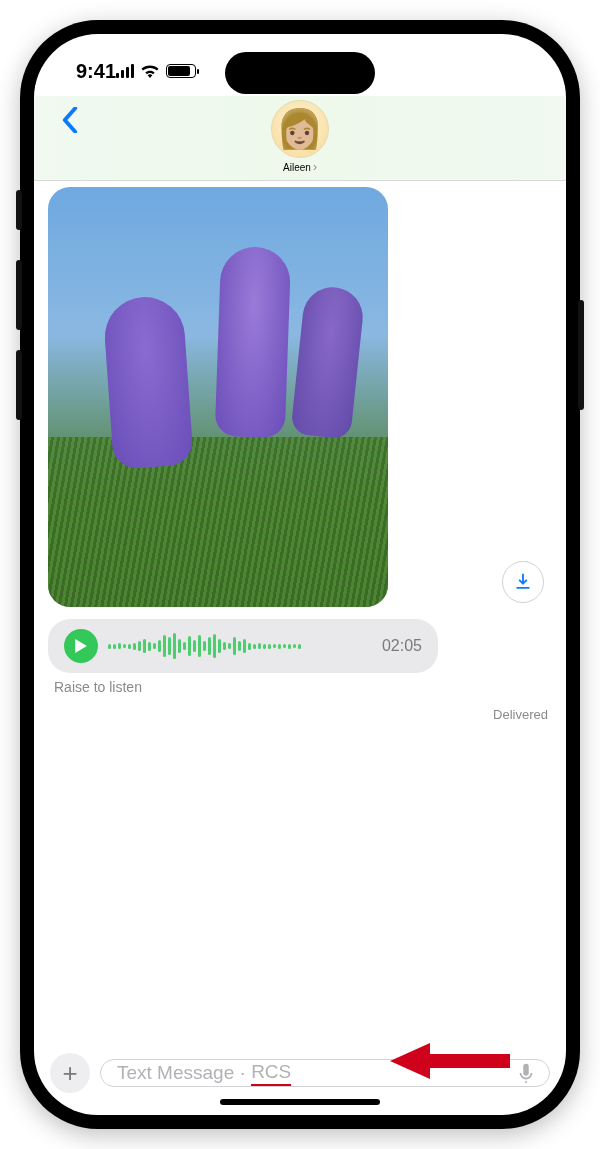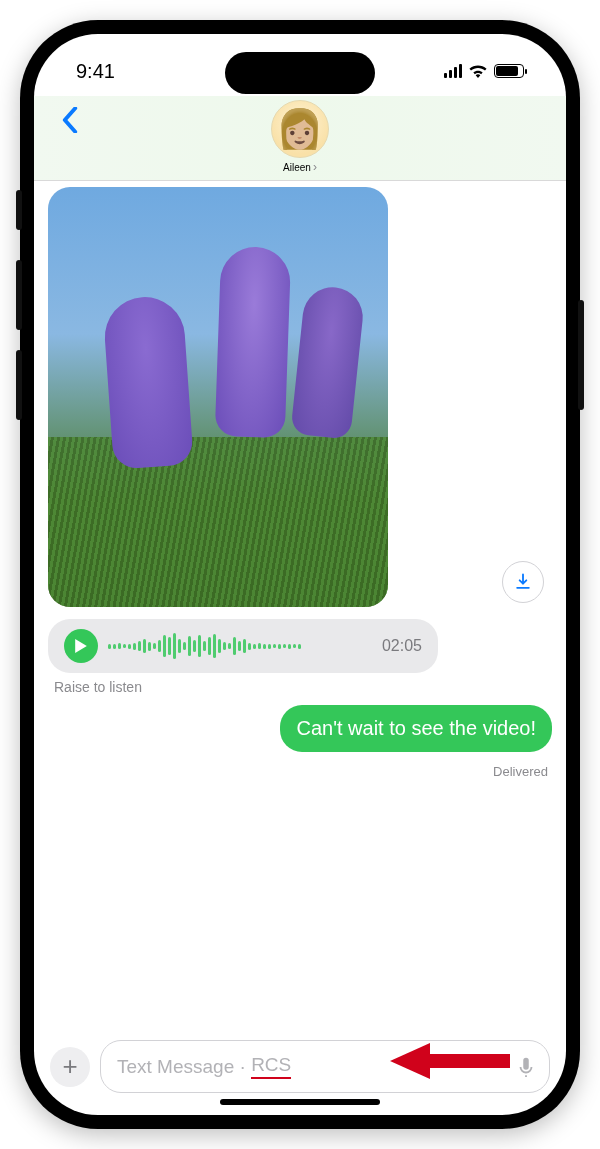--- a/index.html
+++ b/index.html
@@ -43,23 +43,22 @@
     height: 42px;
     background: #000;
     border-radius: 22px;
     z-index: 50;
   }
   
   .status-bar {
     height: 62px;
     display: flex;
     align-items: center;
-    justify-content: space-between;
     padding: 12px 42px 0 42px;
-    font-weight: 400;
+    font-weight: 700;
     font-size: 20px;
   }
   .status-right { display:flex; gap:6px; align-items:center; }
   .cell-bars { display:flex; gap:2px; align-items:flex-end; height:14px; }
   .cell-bars span { width:3px; background:#000; border-radius:1px; }
   .cell-bars span:nth-child(1){height:5px;}
   .cell-bars span:nth-child(2){height:8px;}
   .cell-bars span:nth-child(3){height:11px;}
   .cell-bars span:nth-child(4){height:14px;}
   .wifi-icon { width:20px; height:14px; }
@@ -185,21 +184,21 @@
     padding: 6px 16px 22px 16px;
     position:relative;
   }
   .plus-btn {
     width:40px; height:40px; border-radius:50%;
     background:#eeeef0; display:flex; align-items:center; justify-content:center;
     color:#7a7a7e; font-size:26px; font-weight:400;
   }
   .text-field {
     flex:1;
-    height:53px;
+    height:28px;
     border:1.5px solid #d2d2d6;
     border-radius:21px;
     display:flex;
     align-items:center;
     padding: 0 12px 0 16px;
     font-size:19px;
     color:#b2b2b6;
     position:relative;
   }
   .rcs-underline { border-bottom:2px solid #d0021b; padding-bottom:1px; }
@@ -326,23 +325,20 @@
             <span style="height:5px"></span>
             <span style="height:4px"></span>
           <span style="height:5px"></span>
             <span style="height:4px"></span>
             <span style="height:5px"></span>
         </div>
         <span class="audio-time">02:05</span>
       </div>
       <div class="hint-text">Raise to listen</div>
 
-      <div class="bubble-green">
-        <span>Can't wait to see the video!</span>
-      </div>
       <div class="status-text">Delivered</div>
     </div>
 
     <div class="input-bar">
       <div class="plus-btn">
         <span>+</span>
       </div>
       <div class="text-field">
         <span>Text Message</span>
         <span>&nbsp;</span>

